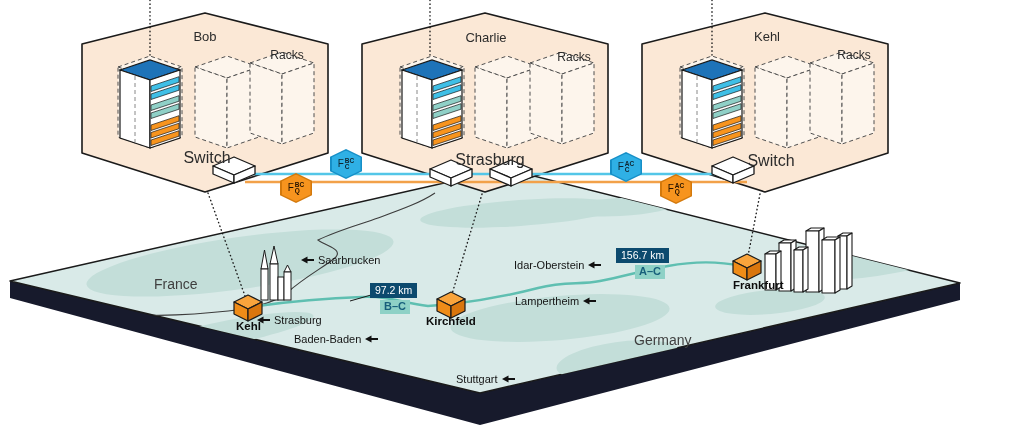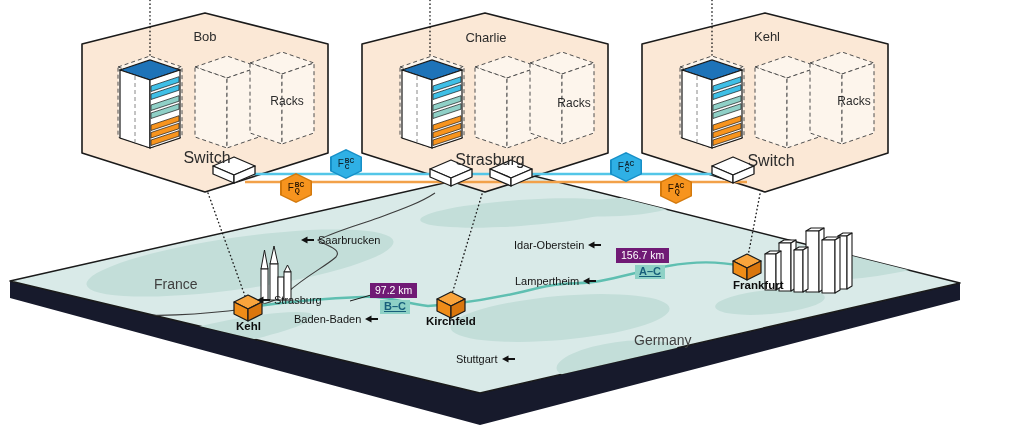--- a/index.html
+++ b/index.html
@@ -2,27 +2,27 @@
 <html><head>
 <meta charset="utf-8">
 <style>
   html,body{margin:0;padding:0;background:#fff;}
   .stage{position:relative;width:1024px;height:429px;background:#fff;overflow:hidden;
          font-family:"Liberation Sans",sans-serif;}
   .stage svg.art{position:absolute;left:0;top:0;}
   .lbl{position:absolute;white-space:nowrap;color:#2b2b2b;}
   .cx{transform:translateX(-50%);}
   .node-name{font-size:13px;}
-  .sub-label{font-size:12px;margin-top:46px;}
+  .sub-label{font-size:12px;}
   .switch-label{font-size:16px;}
   .country{font-size:14px;color:#3f3f3f;}
-  .city{position:absolute;display:flex;align-items:center;gap:4px;font-size:11px;color:#141414;white-space:nowrap;}
+  .city{position:absolute;display:flex;align-items:center;gap:4px;font-size:11px;color:#141414;white-space:nowrap;margin-top:20px;}
   .station{position:absolute;font-weight:700;font-size:11.5px;color:#0d0d0d;white-space:nowrap;}
-  .badge-km{position:absolute;background:#701a75;color:#fff;font-size:10.5px;padding:1px 5px 2px 5px;line-height:12px;}
-  .badge-route{position:absolute;background:#8ed1c6;color:#175f7b;font-size:11px;font-weight:600;padding:0 4px 1px 4px;line-height:13px;text-decoration:underline;}
+  .badge-km{position:absolute;background:#0c4a6e;color:#fff;font-size:10.5px;padding:1px 5px 2px 5px;line-height:12px;}
+  .badge-route{position:absolute;background:#8ed1c6;color:#175f7b;font-size:11px;font-weight:600;padding:0 4px 1px 4px;line-height:13px;}
   .hex{position:absolute;width:32px;height:30px;transform:translate(-50%,-50%);
        display:flex;align-items:center;justify-content:center;}
   .hexshape{position:absolute;inset:0;clip-path:polygon(50% 0,100% 26%,100% 74%,50% 100%,0 74%,0 26%);}
   .hexinner{position:absolute;inset:1.5px;clip-path:polygon(50% 0,100% 26%,100% 74%,50% 100%,0 74%,0 26%);}
   .hex-blue  .hexshape{background:#168fc7;} .hex-blue  .hexinner{background:#2fb0e5;}
   .hex-orange .hexshape{background:#d3790c;} .hex-orange .hexinner{background:#f7941e;}
   .hex-txt{position:relative;display:flex;align-items:center;color:#10242e;font-size:10px;line-height:10px;}
   .hex-orange .hex-txt{color:#231200;}
   .ss{display:inline-flex;flex-direction:column;font-size:6.5px;line-height:6.5px;font-weight:700;margin-left:1px;}
   .arrow-ic{flex:0 0 auto;display:block;}

